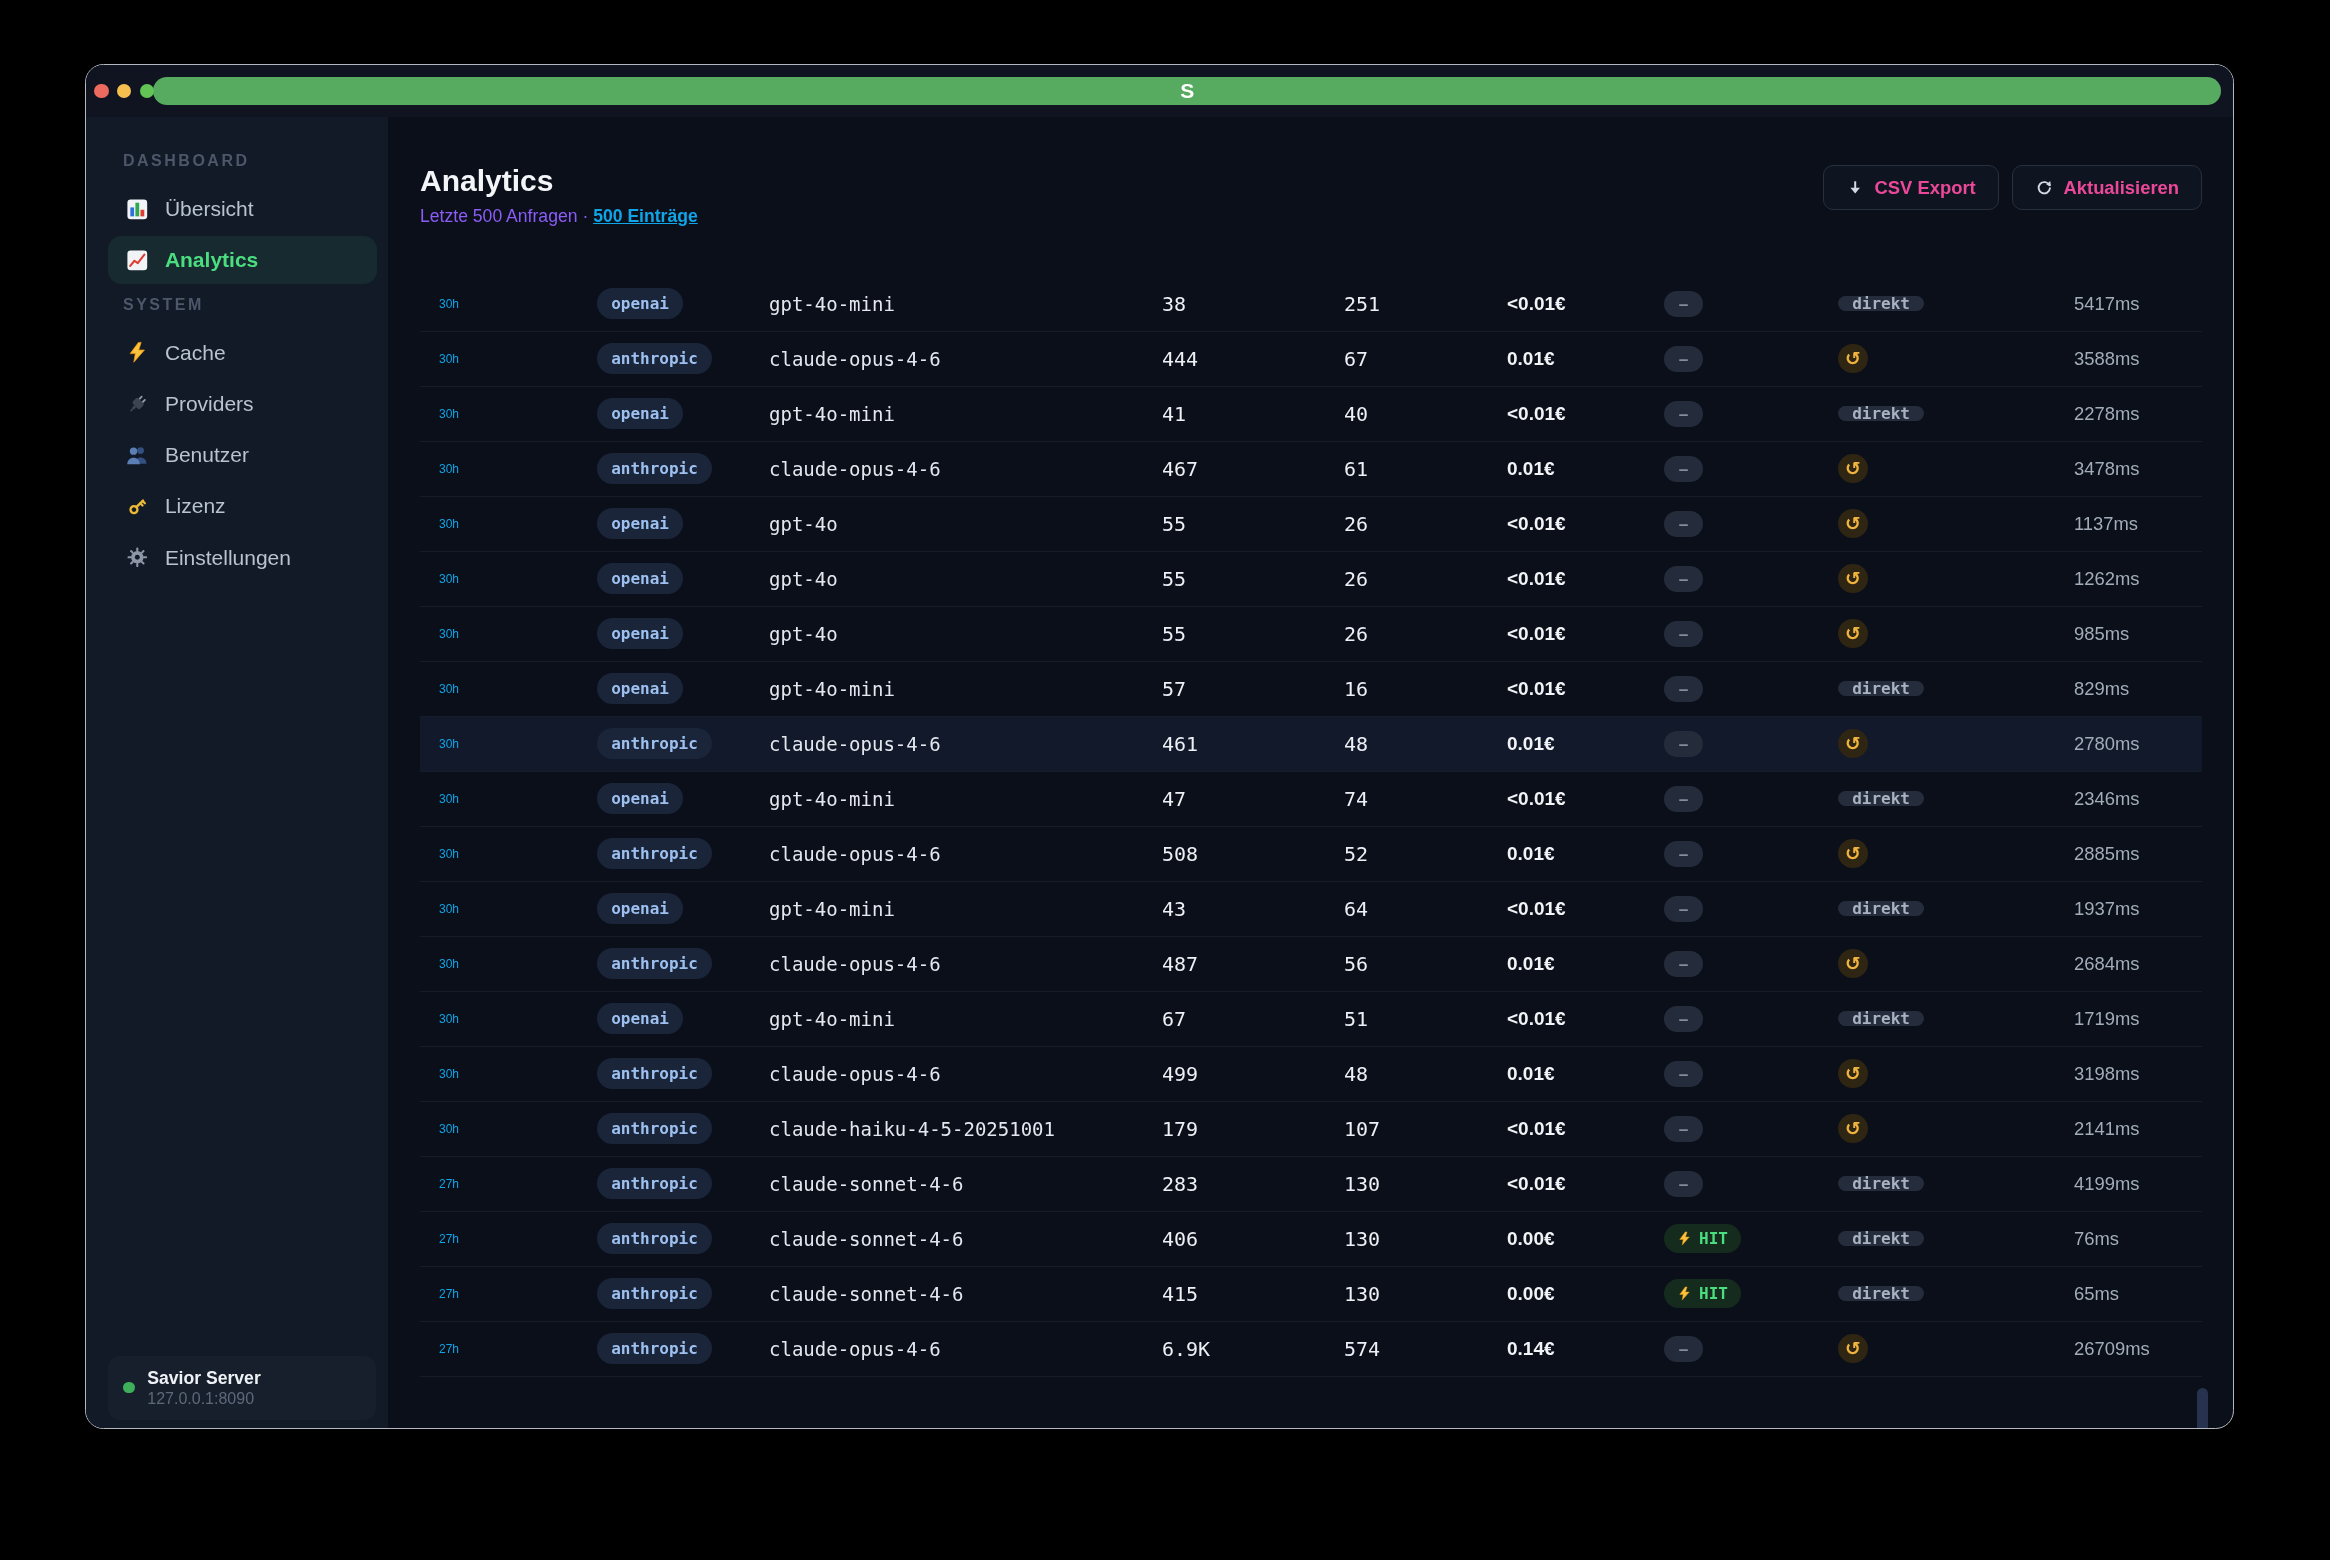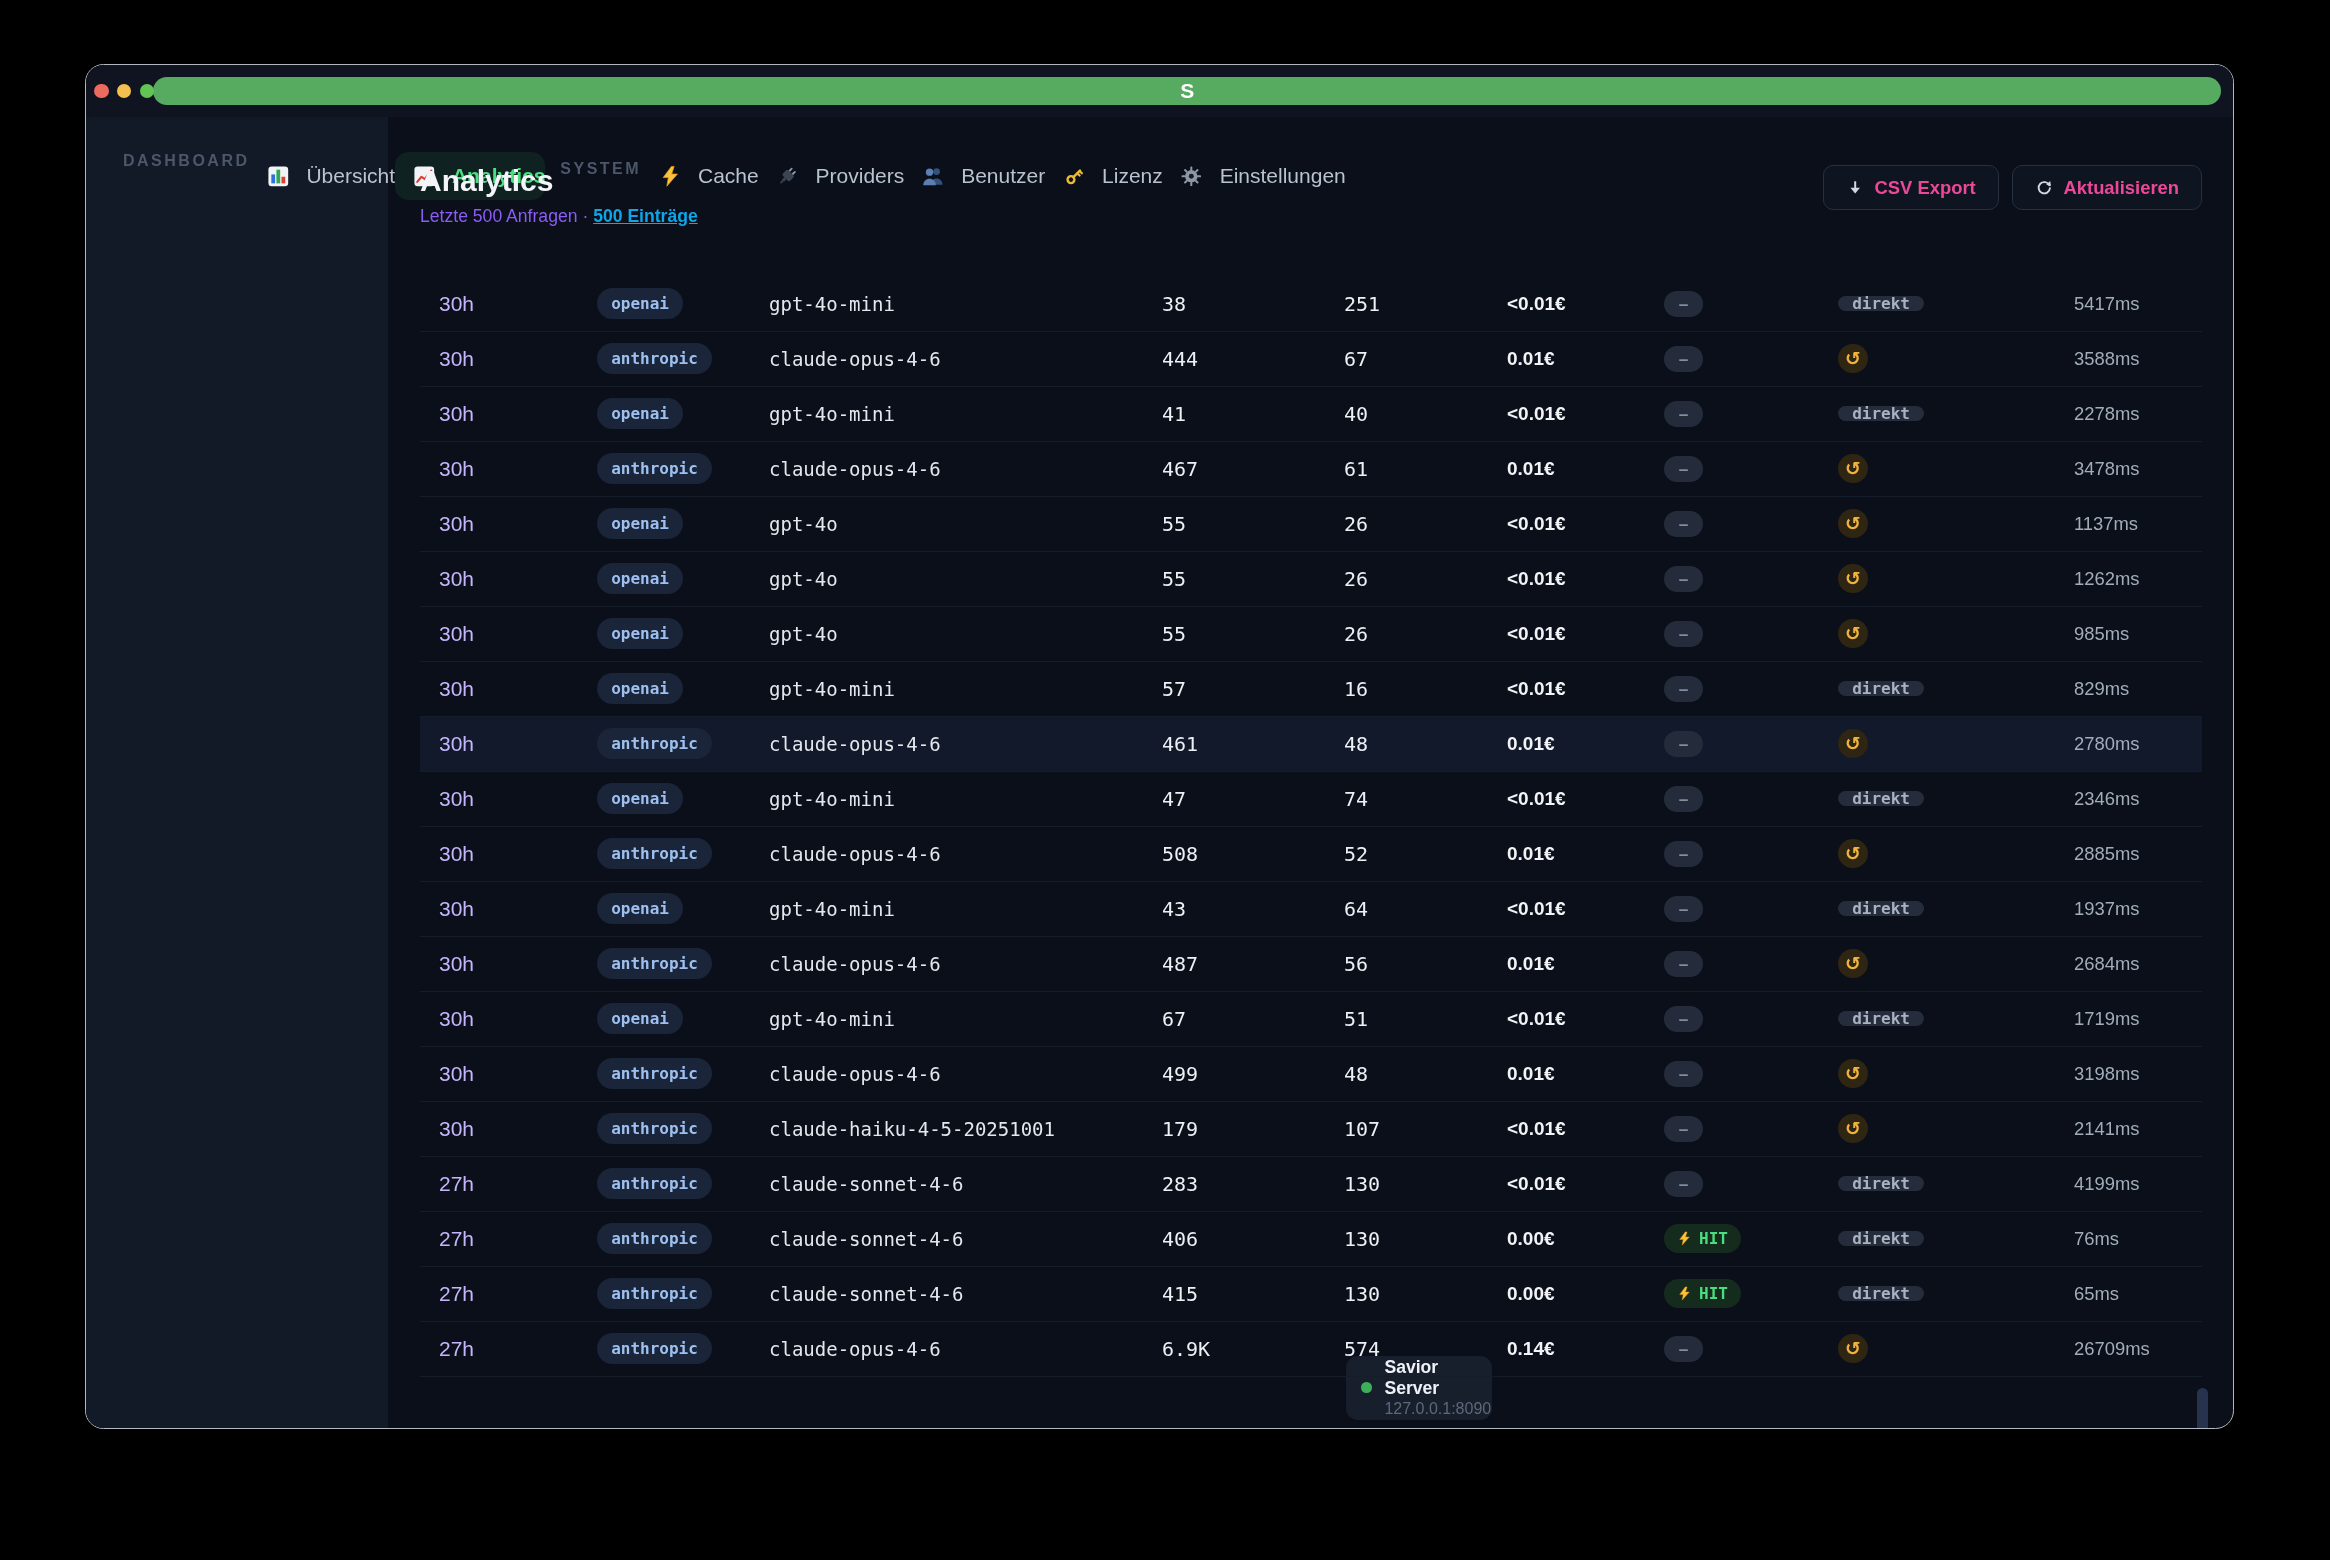--- a/index.html
+++ b/index.html
@@ -20,21 +20,21 @@
     margin-left:67px; margin-right:11.7px; flex:1; height:28.5px; border-radius:14.2px;
     background:#57ab60; display:flex; align-items:center; justify-content:center;
     color:#fff; font-size:21px; font-weight:700;
   }
 
   
   .app{ flex:1; display:flex; min-height:0; }
 
   .sidebar{
     width:302px; flex:0 0 302px; background:#121927;
-    display:flex; flex-direction:row;
+    display:flex; flex-direction:column;
     padding:35px 11px 8.4px 22px;
   }
   .section-label{
     color:#4c5769; font-size:16px; font-weight:700; letter-spacing:2.5px;
     padding-left:15px; margin-bottom:15px;
   }
   .section-label.sys{ margin-top:8px; }
   .side-item{
     height:48px; border-radius:13.4px; display:flex; align-items:center;
     padding-left:17.6px; gap:16.7px; margin-bottom:3.3px; cursor:default;
@@ -71,21 +71,21 @@
   
   .table{ margin-top:50px; border-radius:11.7px 11.7px 0 0; overflow:hidden; }
   .thead, .row{
     display:grid;
     grid-template-columns:158px 172px 393px 182px 163px 157px 174px 236px 1fr;
     align-items:center; padding-left:19px;
   }
   .thead{ height:47px; background:#131926; color:#566273; font-size:16px; font-weight:700; letter-spacing:0.5px; }
   .row{ height:55px; border-bottom:0.8px solid #151c2a; }
   .row.hl{ background:#11192b; }
-  .c-zeit{ color:#c4b5fd; font-size:21px; }
+  .c-zeit{ color:#0ea5e9; font-size:12px; }
   .c-modell{ font-family:"DejaVu Sans Mono",monospace; font-size:19px; color:#e4e8ee; }
   .c-num{ font-family:"DejaVu Sans Mono",monospace; font-size:20px; color:#edf0f4; }
   .c-kosten{ color:#f1f3f6; font-size:19px; font-weight:600; }
   .c-latenz{ color:#a3adba; font-size:18.4px; }
 
   .badge{
     display:inline-flex; align-items:center; justify-content:center;
     background:#1a2539; color:#9dc0f0; border-radius:836px;
     font-family:"DejaVu Sans Mono",monospace; font-size:16px; font-weight:700;
     padding:5.9px 14.2px;

